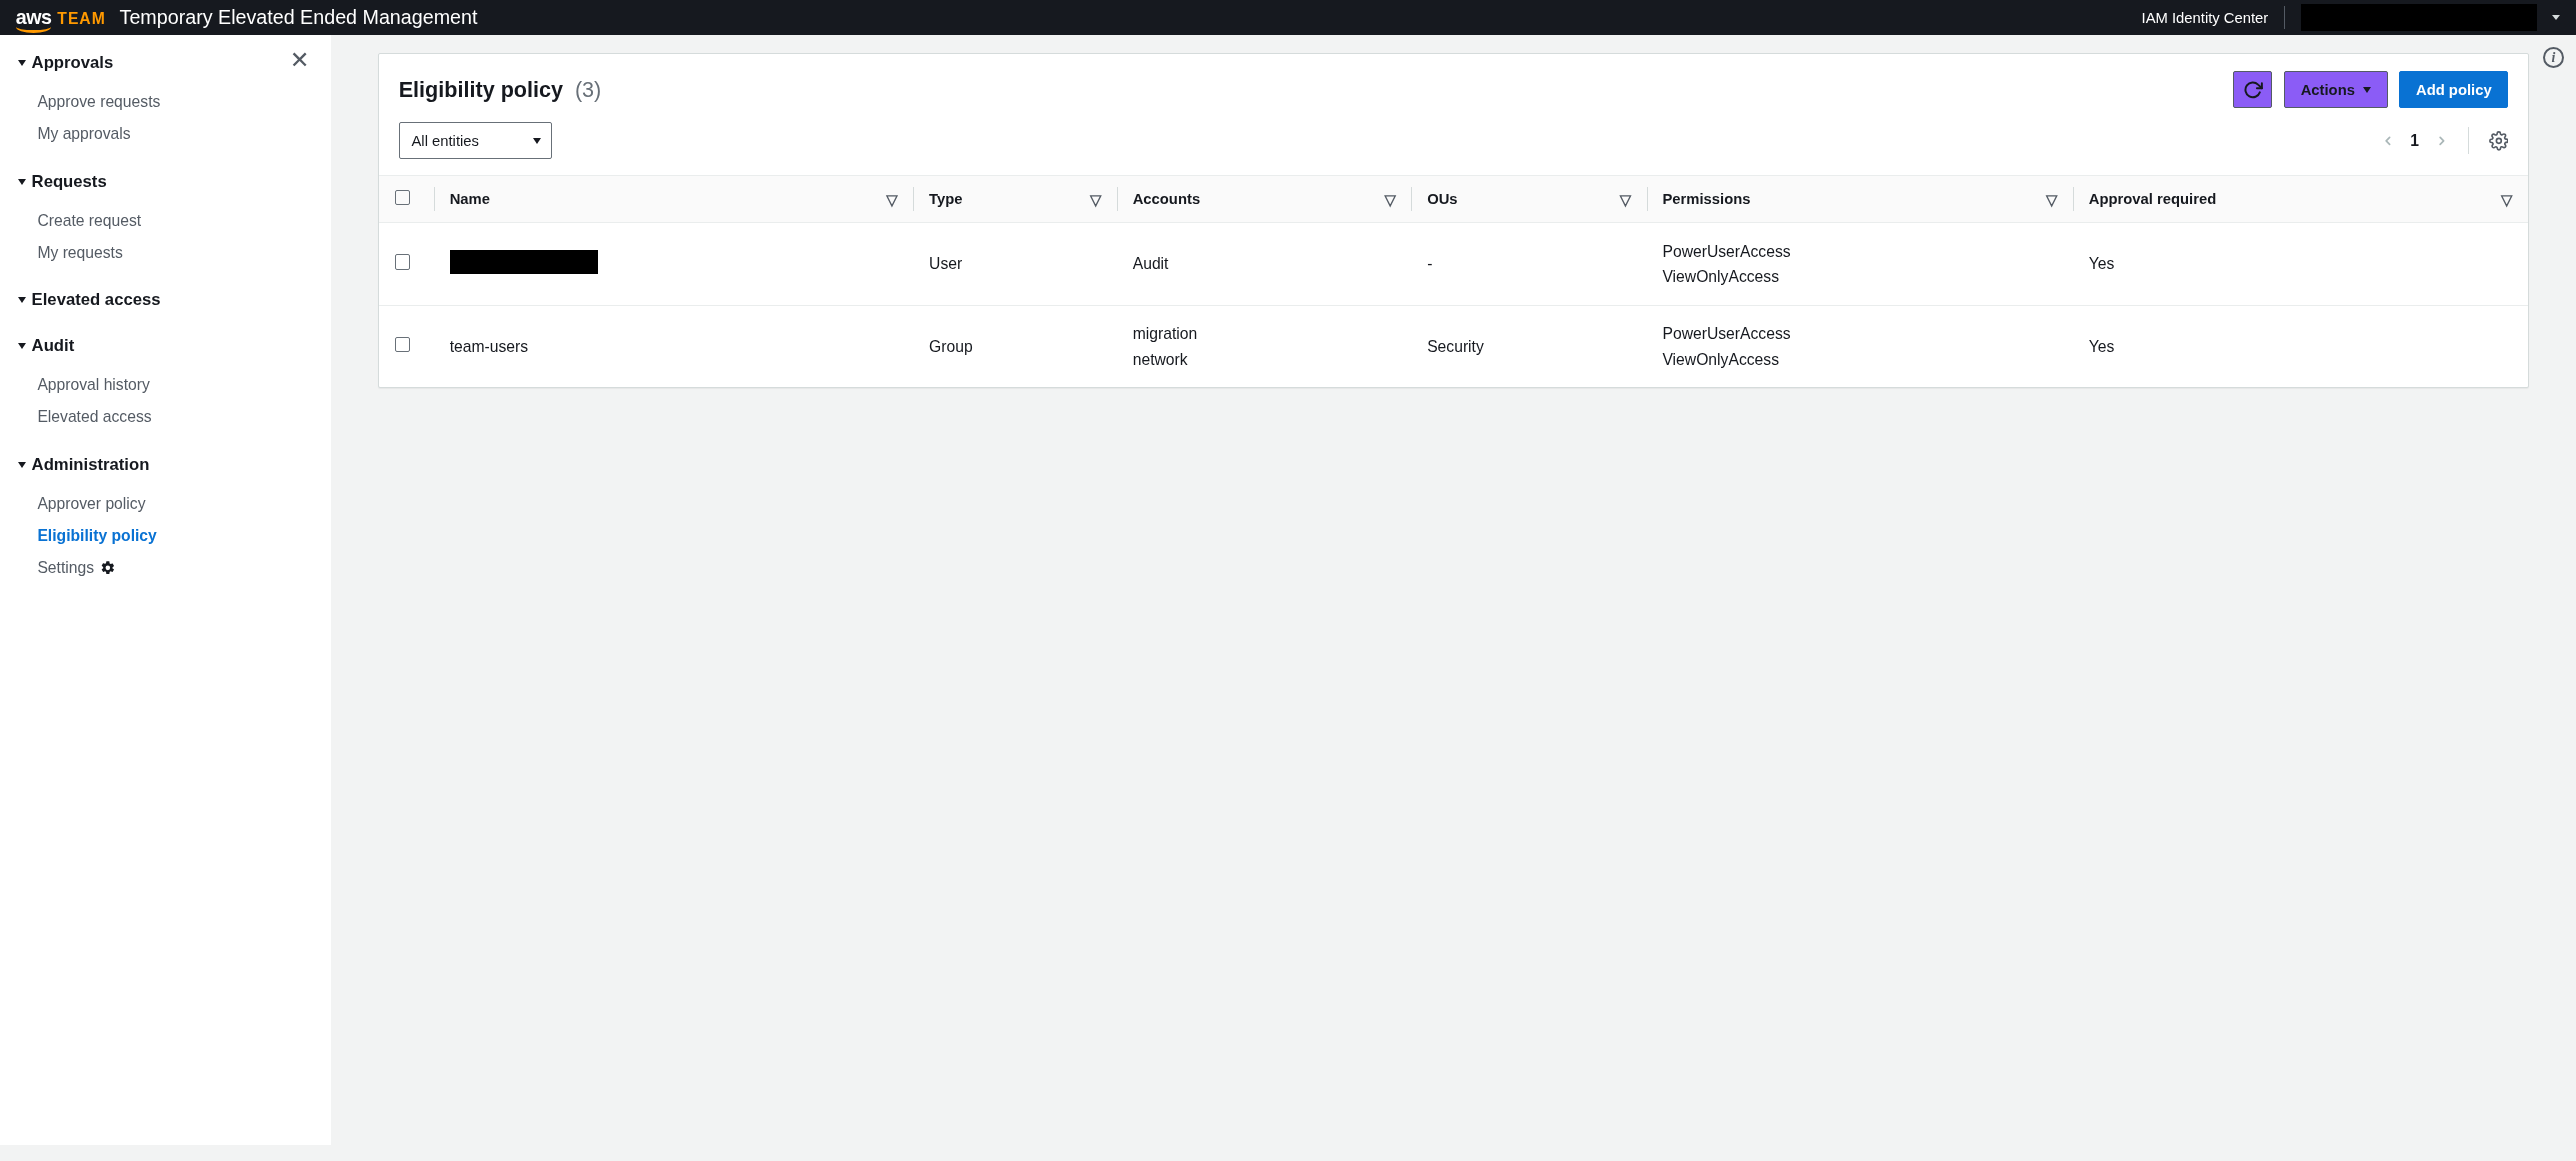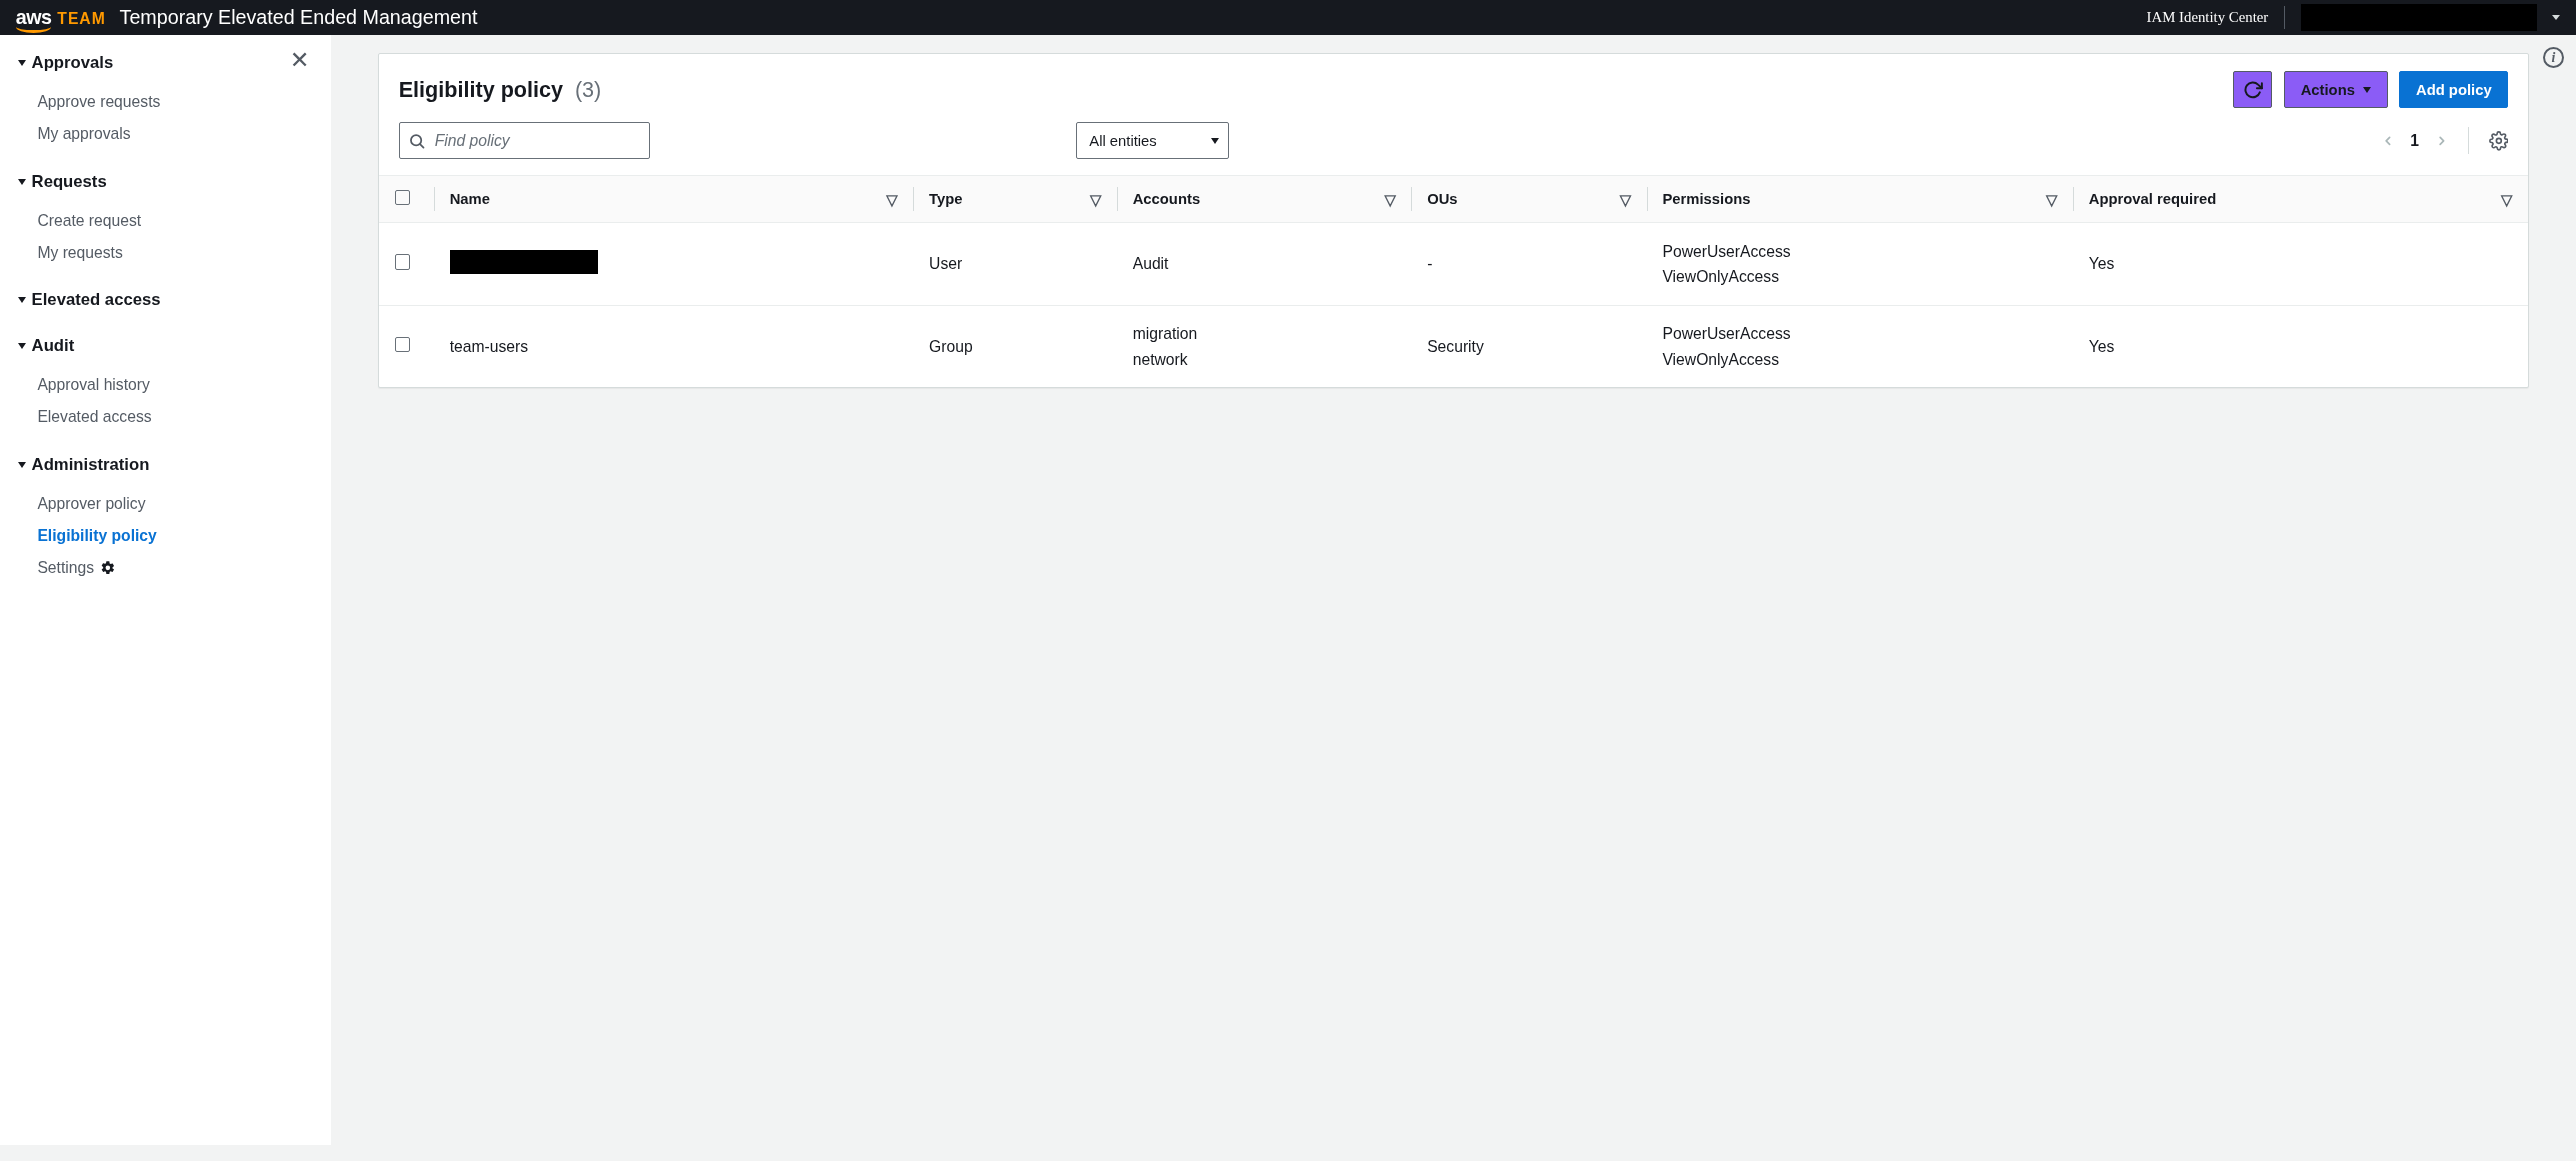--- a/index.html
+++ b/index.html
@@ -51,21 +51,21 @@
   .app-title {
     font-size: 19.7px;
     font-weight: 400;
   }
   .topbar-spacer { flex: 1; }
   .topbar-right {
     display: flex;
     align-items: center;
     gap: 15.7px;
   }
-  .iam-label { font-size: 14.8px; font-family: Liberation Serif, serif; }
+  .iam-label { font-size: 14.8px; }
   .divider-v {
     width: 1px;
     height: 23.6px;
     background: #545b64;
   }
   .account-box {
     width: 236px;
     height: 27.6px;
     background: #000;
   }
@@ -407,29 +407,20 @@
         <button class="btn">
           <span>Actions</span>
           <span class="tri-dn"></span>
         </button>
         <button class="btn primary">
           <span>Add policy</span>
         </button>
       </div>
 
       <div class="toolbar">
-        <div class="search-box">
-          <span class="search-icon">
-            <svg width="17.7" height="17.7" viewBox="0 0 24 24" fill="none" stroke="#545b64" stroke-width="2.4" stroke-linecap="round">
-                <circle cx="11" cy="11" r="7"></circle>
-                <line x1="21" y1="21" x2="16.65" y2="16.65"></line>
-              </svg>
-          </span>
-          <input class="search-input" placeholder="Find policy" style="">
-        </div>
         <div class="select">
           <span>All entities</span>
           <span class="tri-dn" style="width:0;height:0;border-left:4.9px solid transparent;border-right:4.9px solid transparent;border-top:6.9px solid #16191f;"></span>
         </div>
         <div class="pager">
           <span class="angle">
             <svg width="13.8" height="19.7" viewBox="0 0 24 24" fill="none" stroke="#aab7b8" stroke-width="3" stroke-linecap="round" stroke-linejoin="round">
                 <polyline points="15 18 9 12 15 6"></polyline>
               </svg>
           </span>

